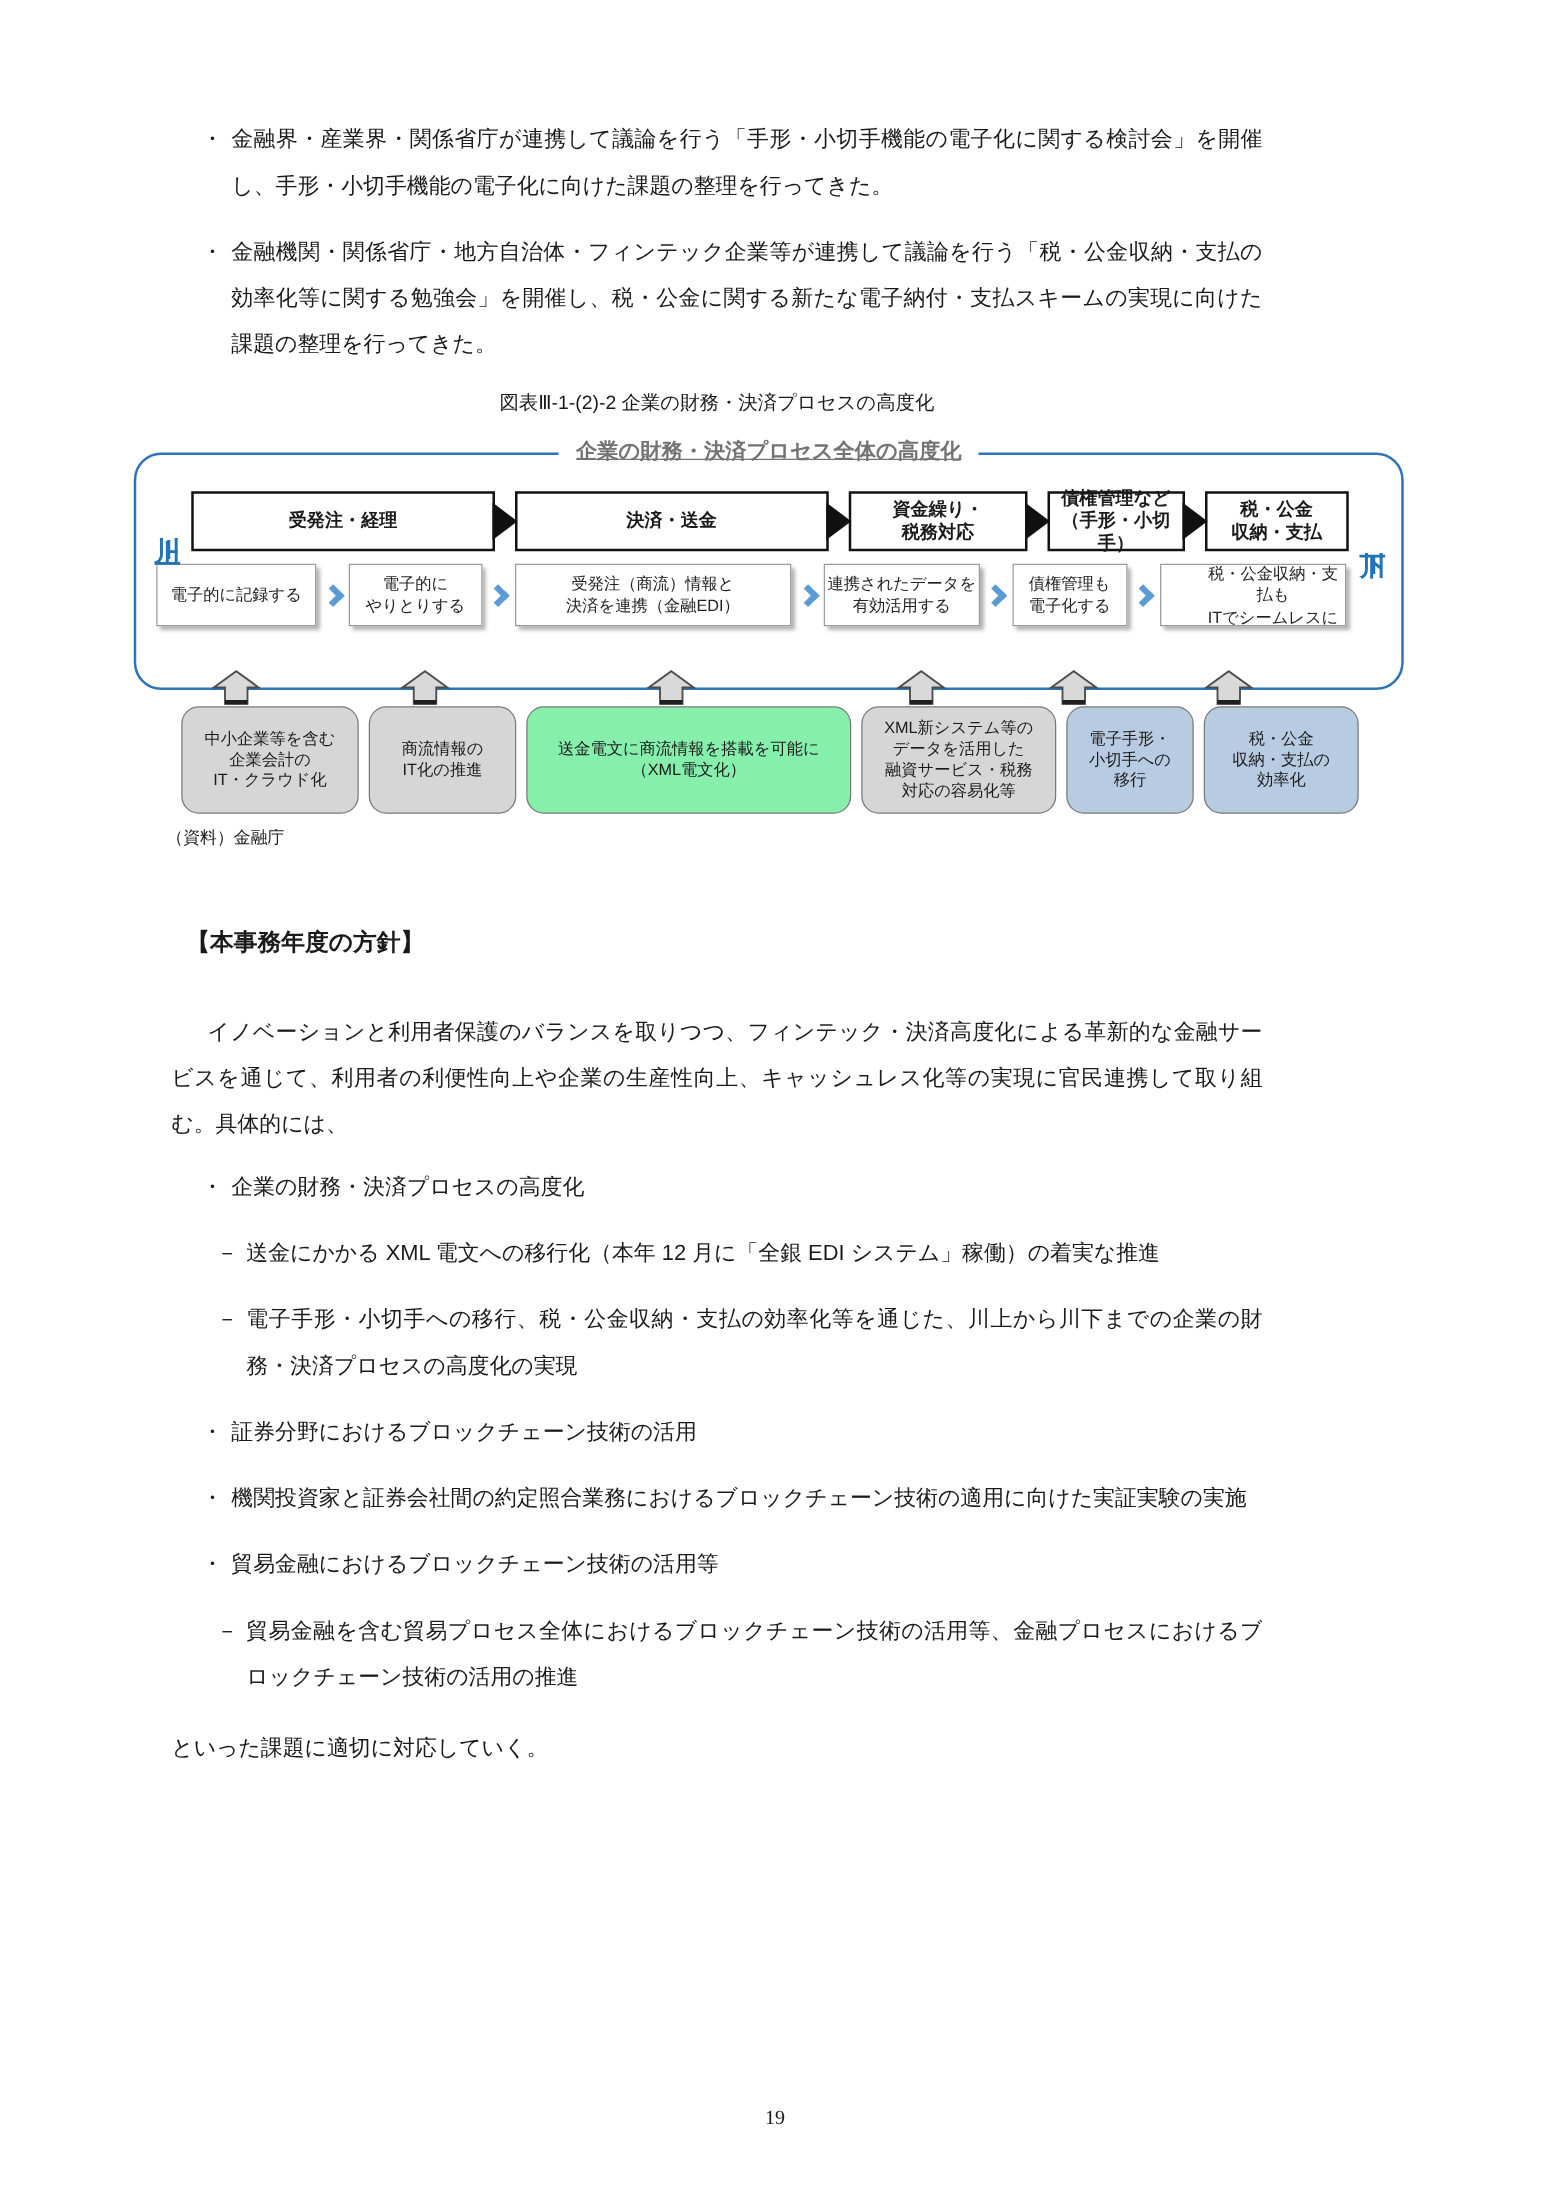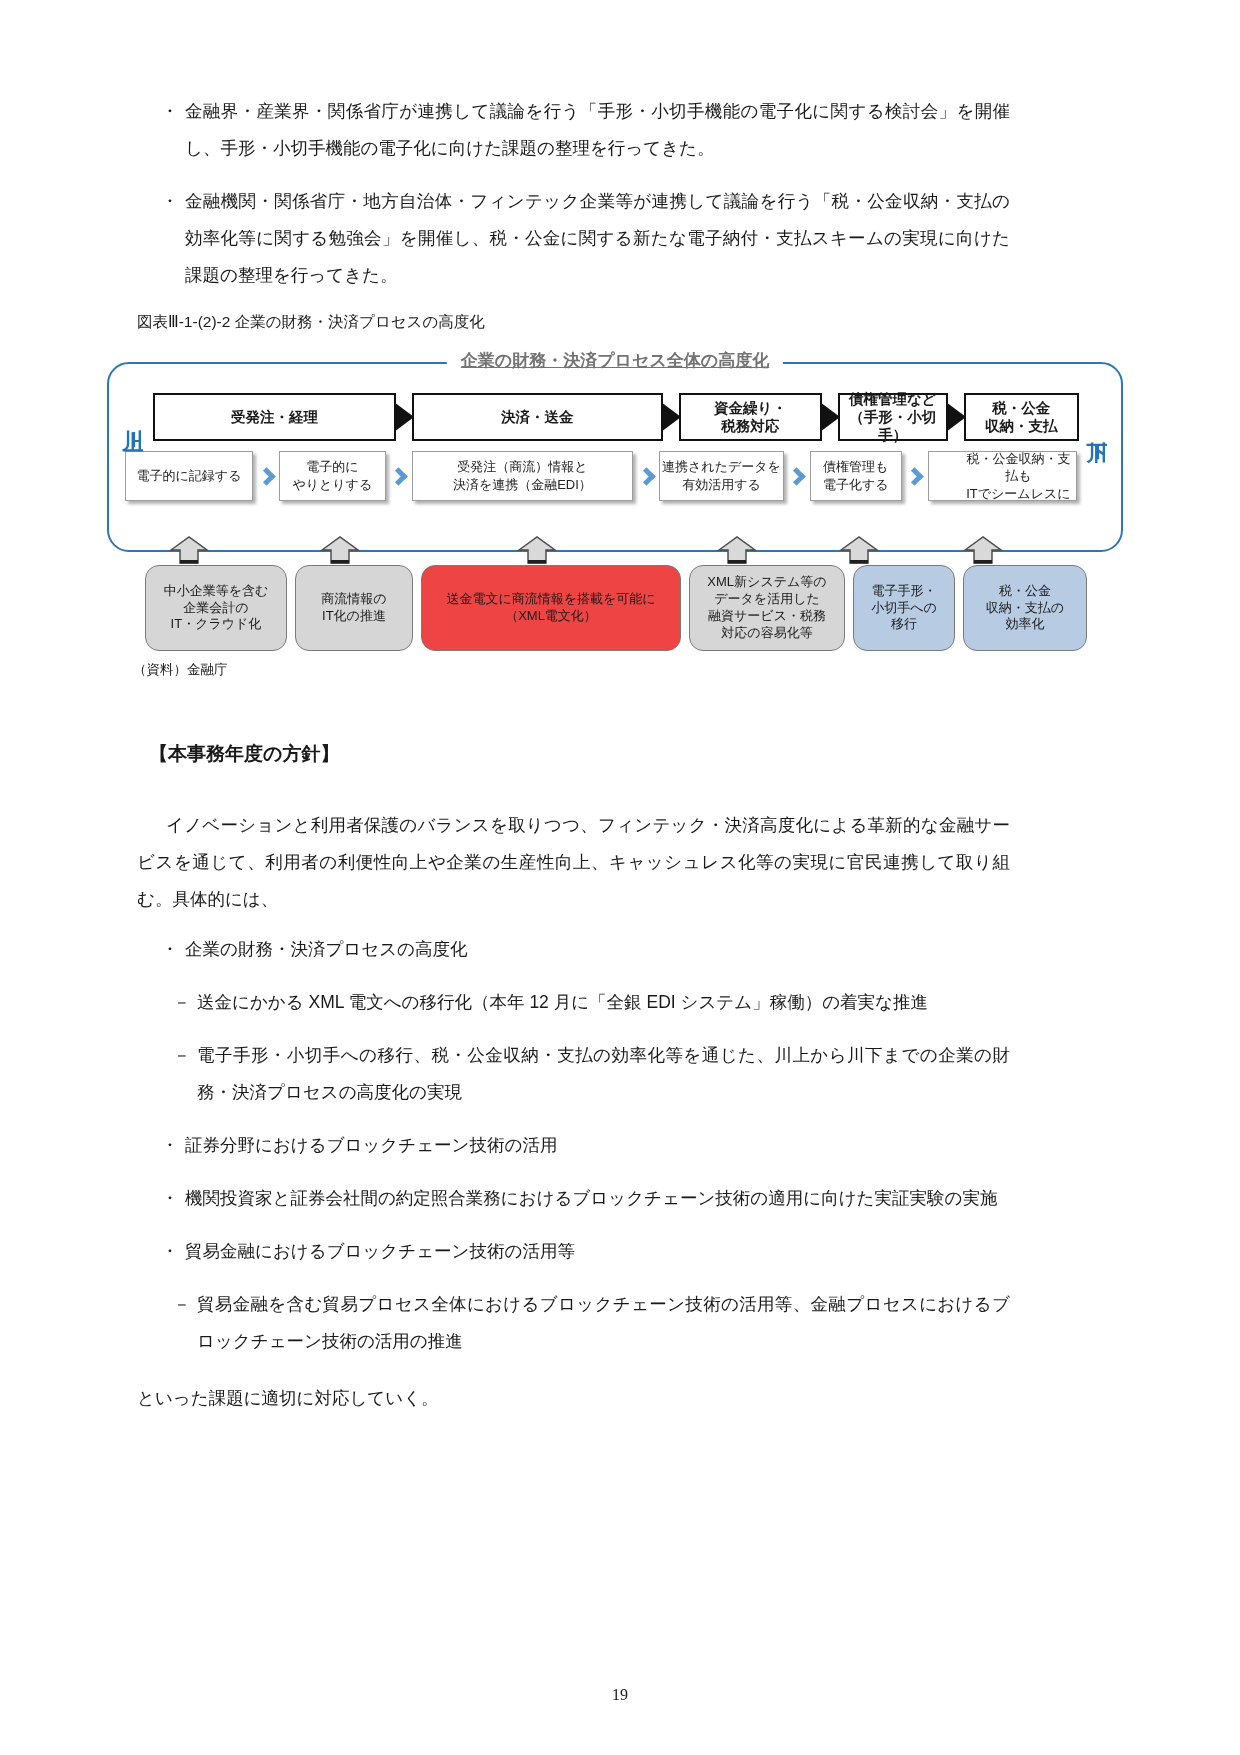--- a/index.html
+++ b/index.html
@@ -15,21 +15,21 @@
   .li { position:relative; font-size:17.5px; line-height:37px; text-align:justify; margin-bottom:16px; }
   .li .mk { position:absolute; top:0; }
   .l1 { padding-left:48px; }
   .l1 .mk { left:24px; }
   .l2 { padding-left:60px; }
   .l2 .mk { left:36px; }
 
   .intro { padding-top:93px; }
 
   
-  .caption { margin-top:18px; font-size:15.5px; }
+  .caption { margin-top:18px; text-align:center; font-size:15.5px; }
 
   .diagram { position:relative; margin:16px 0 0 -30px; width:1016px; height:304px; }
   .d-title {
     position:absolute; top:0; left:50%; transform:translateX(-50%);
     z-index:3; background:#fff; padding:0 14px; white-space:nowrap;
     color:#737373; font-weight:bold; font-size:17px; text-decoration:underline;
   }
   .d-frame {
     position:absolute; top:13px; left:0; width:1016px; height:190px;
     border:2.5px solid #2e75b6; border-radius:22px;
@@ -68,21 +68,21 @@
 
   .uparrow { position:absolute; top:186px; width:40px; height:30px; z-index:1; }
 
   .d-row3 { position:absolute; left:38px; top:216px; display:flex; gap:8px; height:86px; }
   .r3box {
     border:1.5px solid #7a7a7a; border-radius:14px;
     display:flex; align-items:center; justify-content:center; text-align:center;
     font-size:13px; line-height:1.3; white-space:pre-line; color:#1a1a1a;
   }
   .gray      { background:#d6d6d6; }
-  .lightblue { background:#ef4444; }
+  .lightblue { background:#86efac; }
   .blue      { background:#b7cce2; }
   .u1{width:142px;} .u2{width:118px;} .u3{width:260px;} .u4{width:156px;} .u5{width:102px;} .u6{width:124px;}
 
   .source { margin:8px 0 0 -4px; font-size:13.5px; }
 
   
   .heading { margin-top:62px; font-size:19px; font-weight:bold;margin-left:12px; }
   .lead { margin-top:40px; font-size:17.5px; line-height:37px; text-indent:29px; text-align:justify; }
   .policy { margin-top:13px; }
   .closing { margin-top:20px; font-size:17.5px; line-height:37px; }

